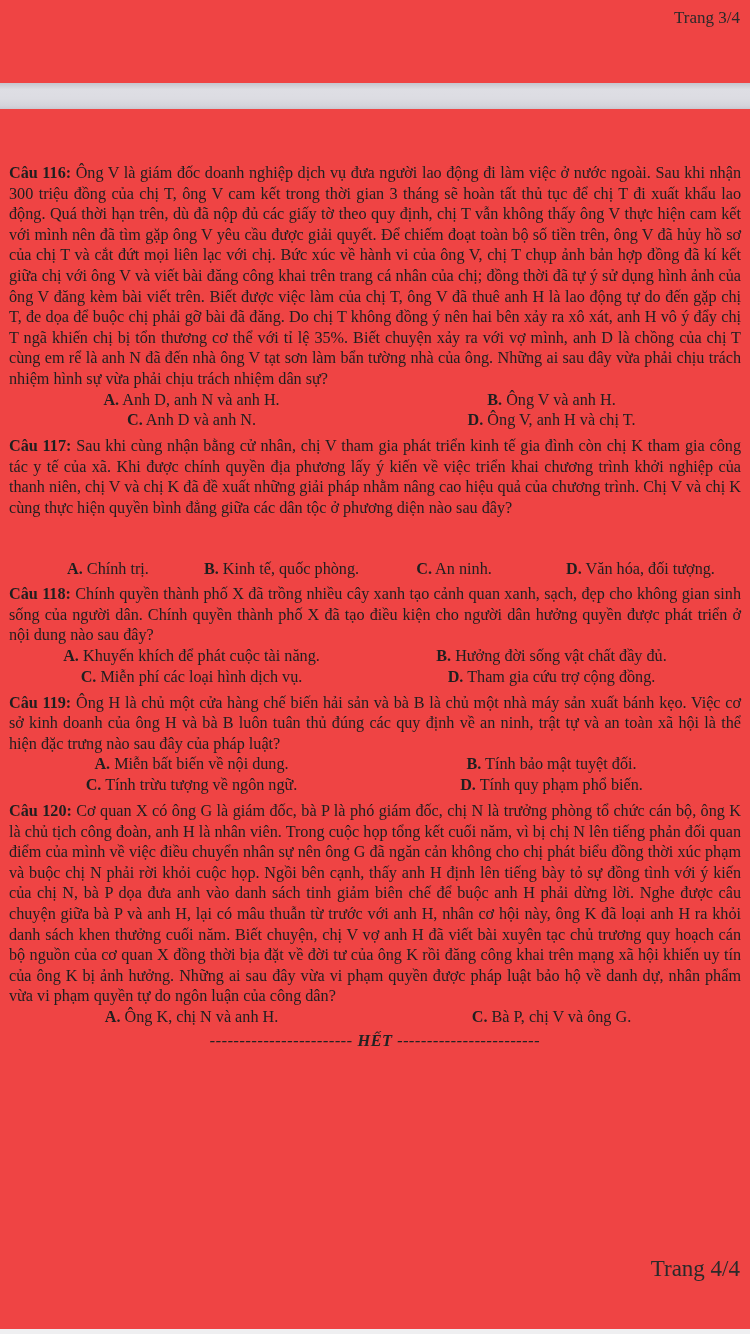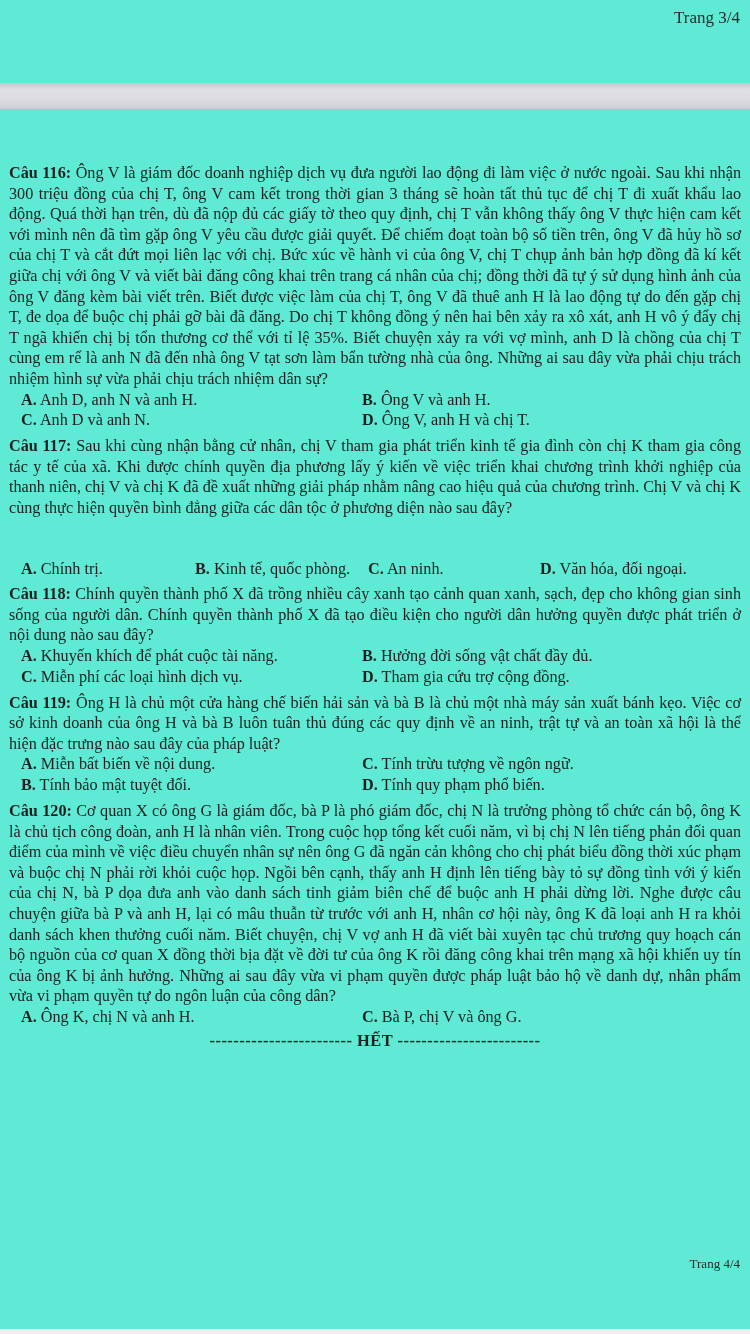--- a/index.html
+++ b/index.html
@@ -7,21 +7,21 @@
   body {
     width: 750px; height: 1334px;
     font-family: "Liberation Serif", "DejaVu Serif", serif;
     color: #1f1f1f;
     position: relative;
     overflow: hidden;
   }
   .page {
     position: relative;
     width: 750px; height: 1334px;
-    background: #5eead4;
+    background: #ef4444;
   }
   .page-header {
     position: absolute;
     top: 8px; right: 10px;
     font-size: 17px;
     color: #2a2a2a;
   }
   .divider-bar {
     position: absolute;
     top: 83px; left: 0;
@@ -41,39 +41,41 @@
     line-height: 20.6px;
     text-align: justify;
     color: #1f1f1f;
   }
   .q-label { font-weight: bold; }
   .options {
     display: grid;
     padding-left: 12px;
     font-size: 16.2px;
     line-height: 20.8px;
+    text-align: center;
   }
   .options.two-col { grid-template-columns: 341px 1fr; }
   .options.four-col { grid-template-columns: 174px 173px 172px 1fr; margin-top: 40px; }
   .option { white-space: nowrap; overflow: hidden; }
   .opt-letter { font-weight: bold; }
   .end-marker {
     text-align: center;
     font-size: 16.4px;
     line-height: 21px;
     margin-top: 2px;
     font-weight: bold;
     letter-spacing: 0.5px;
     color: #222222;
+    font-style: italic;
   }
   .end-marker .dashes { font-weight: bold; }
   .page-footer {
     position: absolute;
     top: 1256px; right: 10px;
-    font-size: 13px;
+    font-size: 23px;
     color: #2a2a2a;
     text-align: center;
   }
   .bottom-strip {
     position: absolute;
     bottom: 0; left: 0;
     width: 750px; height: 5px;
     background: #efeff1;
   }
 </style>
@@ -103,21 +105,21 @@
 
   <div class="question">
     <p class="q-body"><b class="q-label">Câu 117: </b><span class="q-text">Sau khi cùng nhận bằng cử nhân, chị V tham gia phát triển kinh tế gia đình còn chị K tham gia công tác y tế của xã. Khi được chính quyền địa phương lấy ý kiến về việc triển khai chương trình khởi nghiệp của thanh niên, chị V và chị K đã đề xuất những giải pháp nhằm nâng cao hiệu quả của chương trình. Chị V và chị K cùng thực hiện quyền bình đẳng giữa các dân tộc ở phương diện nào sau đây?</span></p>
     <div class="options four-col">
   <div class="option"><b class="opt-letter">A.</b><span class="opt-text"> Chính trị.</span></div>
 
   <div class="option"><b class="opt-letter">B.</b><span class="opt-text"> Kinh tế, quốc phòng.</span></div>
 
   <div class="option"><b class="opt-letter">C.</b><span class="opt-text"> An ninh.</span></div>
 
-  <div class="option"><b class="opt-letter">D.</b><span class="opt-text"> Văn hóa, đối ngoại.</span></div>
+  <div class="option"><b class="opt-letter">D.</b><span class="opt-text"> Văn hóa, đối tượng.</span></div>
 </div>
   </div>
 
   <div class="question">
     <p class="q-body"><b class="q-label">Câu 118: </b><span class="q-text">Chính quyền thành phố X đã trồng nhiều cây xanh tạo cảnh quan xanh, sạch, đẹp cho không gian sinh sống của người dân. Chính quyền thành phố X đã tạo điều kiện cho người dân hưởng quyền được phát triển ở nội dung nào sau đây?</span></p>
     <div class="options two-col">
   <div class="option"><b class="opt-letter">A.</b><span class="opt-text"> Khuyến khích để phát cuộc tài năng.</span></div>
 
   <div class="option"><b class="opt-letter">B.</b><span class="opt-text"> Hưởng đời sống vật chất đầy đủ.</span></div>
 
@@ -125,23 +127,23 @@
 
   <div class="option"><b class="opt-letter">D.</b><span class="opt-text"> Tham gia cứu trợ cộng đồng.</span></div>
 </div>
   </div>
 
   <div class="question">
     <p class="q-body"><b class="q-label">Câu 119: </b><span class="q-text">Ông H là chủ một cửa hàng chế biến hải sản và bà B là chủ một nhà máy sản xuất bánh kẹo. Việc cơ sở kinh doanh của ông H và bà B luôn tuân thủ đúng các quy định về an ninh, trật tự và an toàn xã hội là thể hiện đặc trưng nào sau đây của pháp luật?</span></p>
     <div class="options two-col">
   <div class="option"><b class="opt-letter">A.</b><span class="opt-text"> Miễn bất biến về nội dung.</span></div>
 
+  <div class="option"><b class="opt-letter">B.</b><span class="opt-text"> Tính bảo mật tuyệt đối.</span></div>
+
   <div class="option"><b class="opt-letter">C.</b><span class="opt-text"> Tính trừu tượng về ngôn ngữ.</span></div>
-
-  <div class="option"><b class="opt-letter">B.</b><span class="opt-text"> Tính bảo mật tuyệt đối.</span></div>
 
   <div class="option"><b class="opt-letter">D.</b><span class="opt-text"> Tính quy phạm phổ biến.</span></div>
 </div>
   </div>
 
   <div class="question">
     <p class="q-body"><b class="q-label">Câu 120: </b><span class="q-text">Cơ quan X có ông G là giám đốc, bà P là phó giám đốc, chị N là trưởng phòng tổ chức cán bộ, ông K là chủ tịch công đoàn, anh H là nhân viên. Trong cuộc họp tổng kết cuối năm, vì bị chị N lên tiếng phản đối quan điểm của mình về việc điều chuyển nhân sự nên ông G đã ngăn cản không cho chị phát biểu đồng thời xúc phạm và buộc chị N phải rời khỏi cuộc họp. Ngồi bên cạnh, thấy anh H định lên tiếng bày tỏ sự đồng tình với ý kiến của chị N, bà P dọa đưa anh vào danh sách tinh giảm biên chế để buộc anh H phải dừng lời. Nghe được câu chuyện giữa bà P và anh H, lại có mâu thuẫn từ trước với anh H, nhân cơ hội này, ông K đã loại anh H ra khỏi danh sách khen thưởng cuối năm. Biết chuyện, chị V vợ anh H đã viết bài xuyên tạc chủ trương quy hoạch cán bộ nguồn của cơ quan X đồng thời bịa đặt về đời tư của ông K rồi đăng công khai trên mạng xã hội khiến uy tín của ông K bị ảnh hưởng. Những ai sau đây vừa vi phạm quyền được pháp luật bảo hộ về danh dự, nhân phẩm vừa vi phạm quyền tự do ngôn luận của công dân?</span></p>
     <div class="options two-col">
   <div class="option"><b class="opt-letter">A.</b><span class="opt-text"> Ông K, chị N và anh H.</span></div>
 

